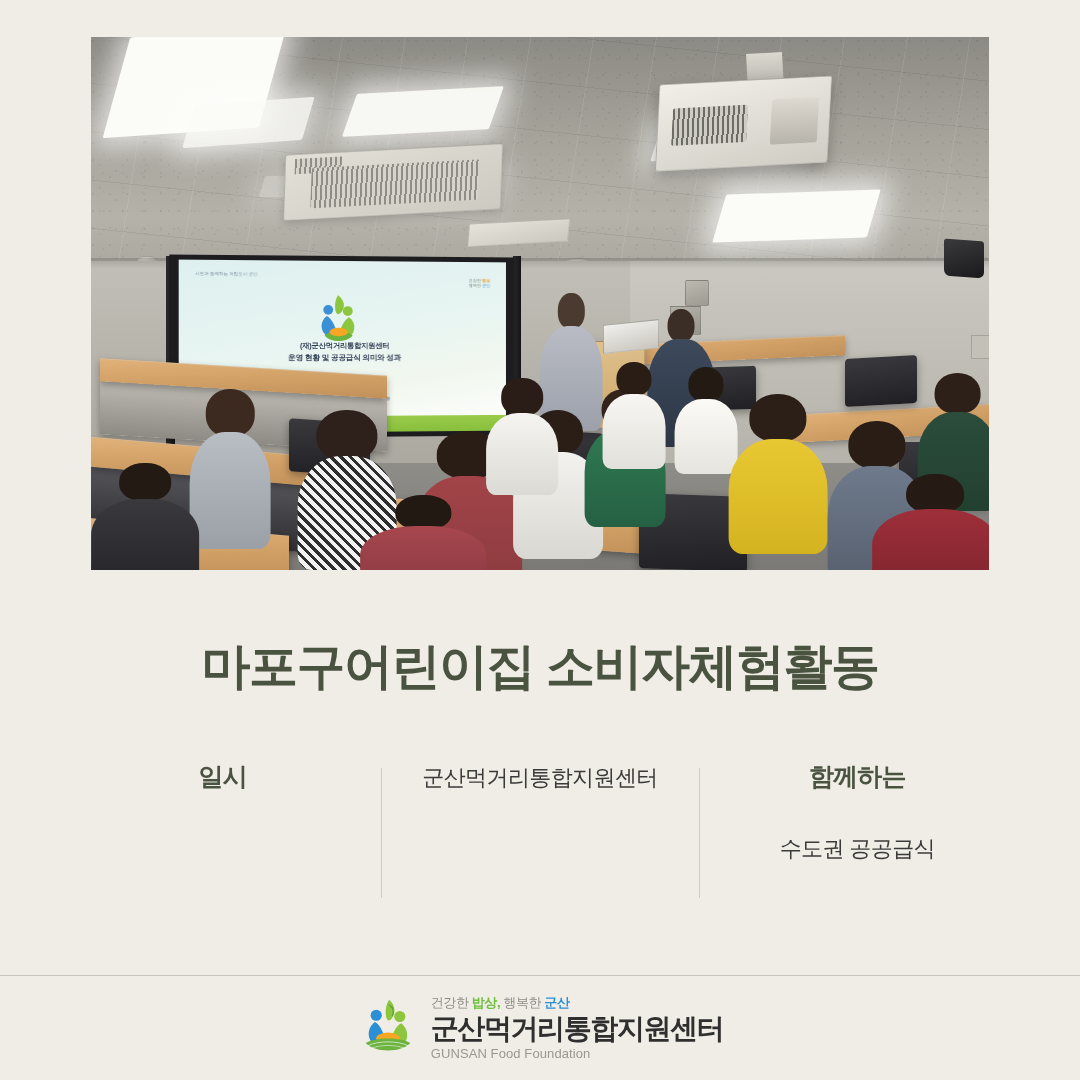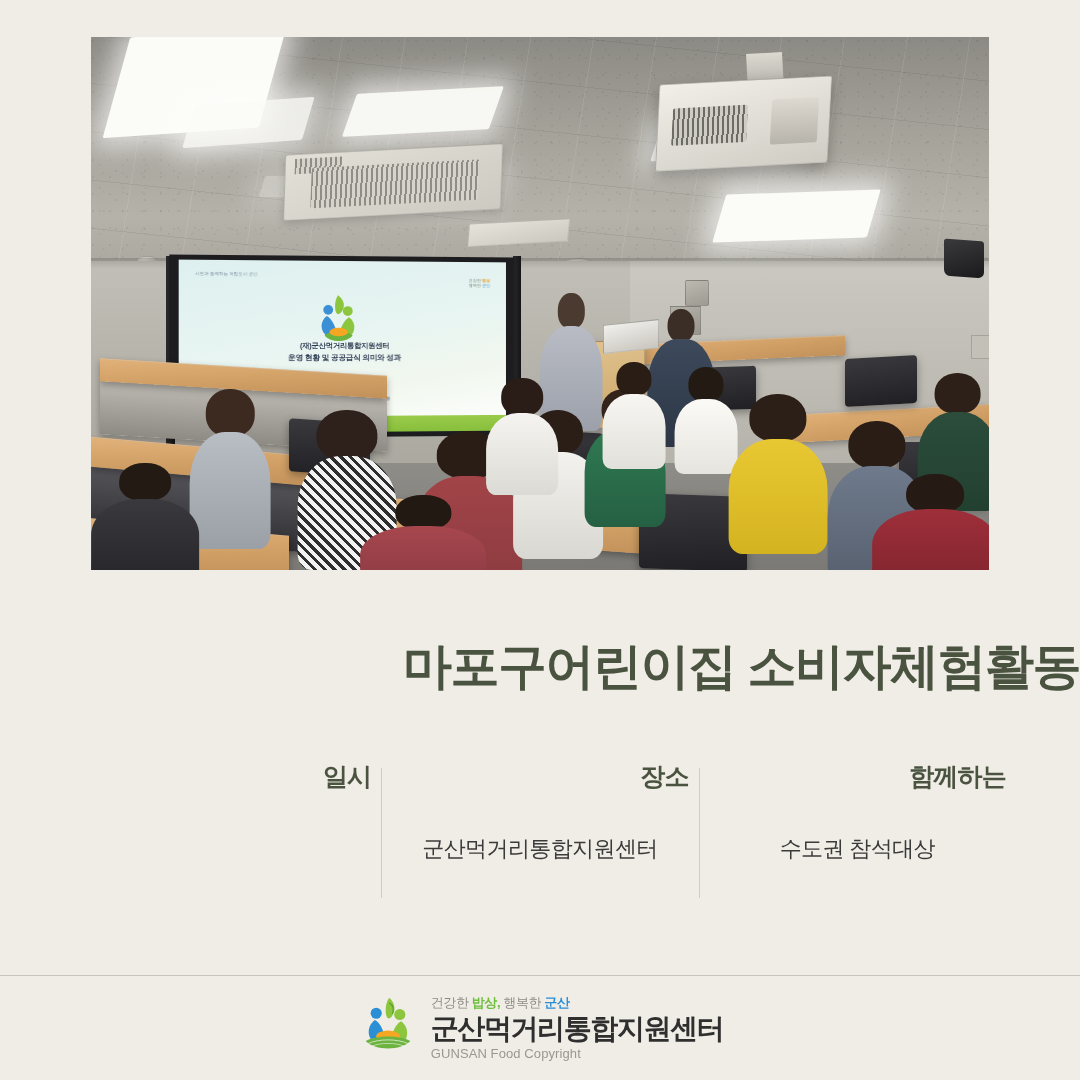--- a/index.html
+++ b/index.html
@@ -301,21 +301,21 @@
     background: linear-gradient(170deg,#f0efec,#c9c6be);
     border:1px solid rgba(0,0,0,.2);
     transform: skewY(-6deg);
   }
 
   
   .headline {
     position: absolute;
     left: 0; right: 0;
     top: 605px;
-    text-align: right;
+    text-align: center;
     font-size: 49px;
     font-weight: 700;
     color: #4A5340;
     letter-spacing: -1.5px;
     line-height: 1.18;
   }
 
   .info-row {
     position: absolute;
     left: 64px;
@@ -337,21 +337,20 @@
     width: 1px;
     height: 130px;
     background: #CFCCC4;
   }
   .info-label {
     font-size: 25px;
     font-weight: 700;
     color: #4A5340;
     letter-spacing: -0.8px;
     margin-bottom: 38px;
-    text-align: right;
   }
   .info-value {
     font-size: 22px;
     font-weight: 400;
     color: #3A3A3A;
     letter-spacing: -0.6px;
     line-height: 1.62;
   }
 
   
@@ -366,21 +365,21 @@
     position: absolute;
     left: 0; right: 0;
     top: 975px;
     bottom: 0;
     display: flex;
     align-items: center;
     justify-content: center;
   }
   .brand {
     display: flex;
-    align-items: flex-start;
+    align-items: center;
     gap: 12px;
   }
   .brand-mark { width: 62px; height: 62px; flex: 0 0 62px; }
   .brand-text { display: flex; flex-direction: column; justify-content: center; }
   .brand-tagline {
     font-size: 13px;
     color: #8d8a84;
     letter-spacing: -0.4px;
     margin-bottom: 2px;
     white-space: nowrap;
@@ -561,30 +560,29 @@
 
 <h1 class="headline">마포구어린이집 소비자체험활동</h1>
 
 <div class="info-row">
 
   <div class="info-col">
     <div class="info-label">일시</div>
   </div>
 
   <div class="info-col">
-    <div class="info-label">장소</div>
     <div class="info-value">
       <div>군산먹거리통합지원센터</div>
     </div>
   </div>
 
   <div class="info-col">
     <div class="info-label">함께하는</div>
     <div class="info-value">
-      <div>수도권 참석대상</div>
+      <div>수도권 공공급식</div>
     </div>
   </div>
 
 </div>
 
 <div class="footer-rule"></div>
 <div class="footer">
   <div class="brand">
 
     <svg class="brand-mark" viewBox="0 0 100 100">
@@ -596,17 +594,17 @@
       <path d="M71 44 C84 53 85 73 70 82 C59 88 52 78 56 67 C60 55 64 48 71 44 Z" fill="#8cc63f"></path>
       <ellipse cx="50" cy="68" rx="19" ry="9" fill="#f5a623"></ellipse>
       <path d="M14 76 C30 66 70 66 86 76 C72 92 28 92 14 76 Z" fill="#6cb33f"></path>
       <path d="M18 80 C34 72 66 72 82 80" stroke="#ffffff" stroke-width="1.6" fill="none" opacity=".65"></path>
       <path d="M22 85 C36 78 64 78 78 85" stroke="#ffffff" stroke-width="1.6" fill="none" opacity=".55"></path>
     </svg>
 
     <div class="brand-text">
       <div class="brand-tagline"><span>건강한 </span><span class="tg-green">밥상,</span><span> 행복한 </span><span class="tg-blue">군산</span></div>
       <div class="brand-name">군산먹거리통합지원센터</div>
-      <div class="brand-sub">GUNSAN Food Copyright</div>
+      <div class="brand-sub">GUNSAN Food Foundation</div>
     </div>
 
   </div>
 </div>
 
 </body></html>

